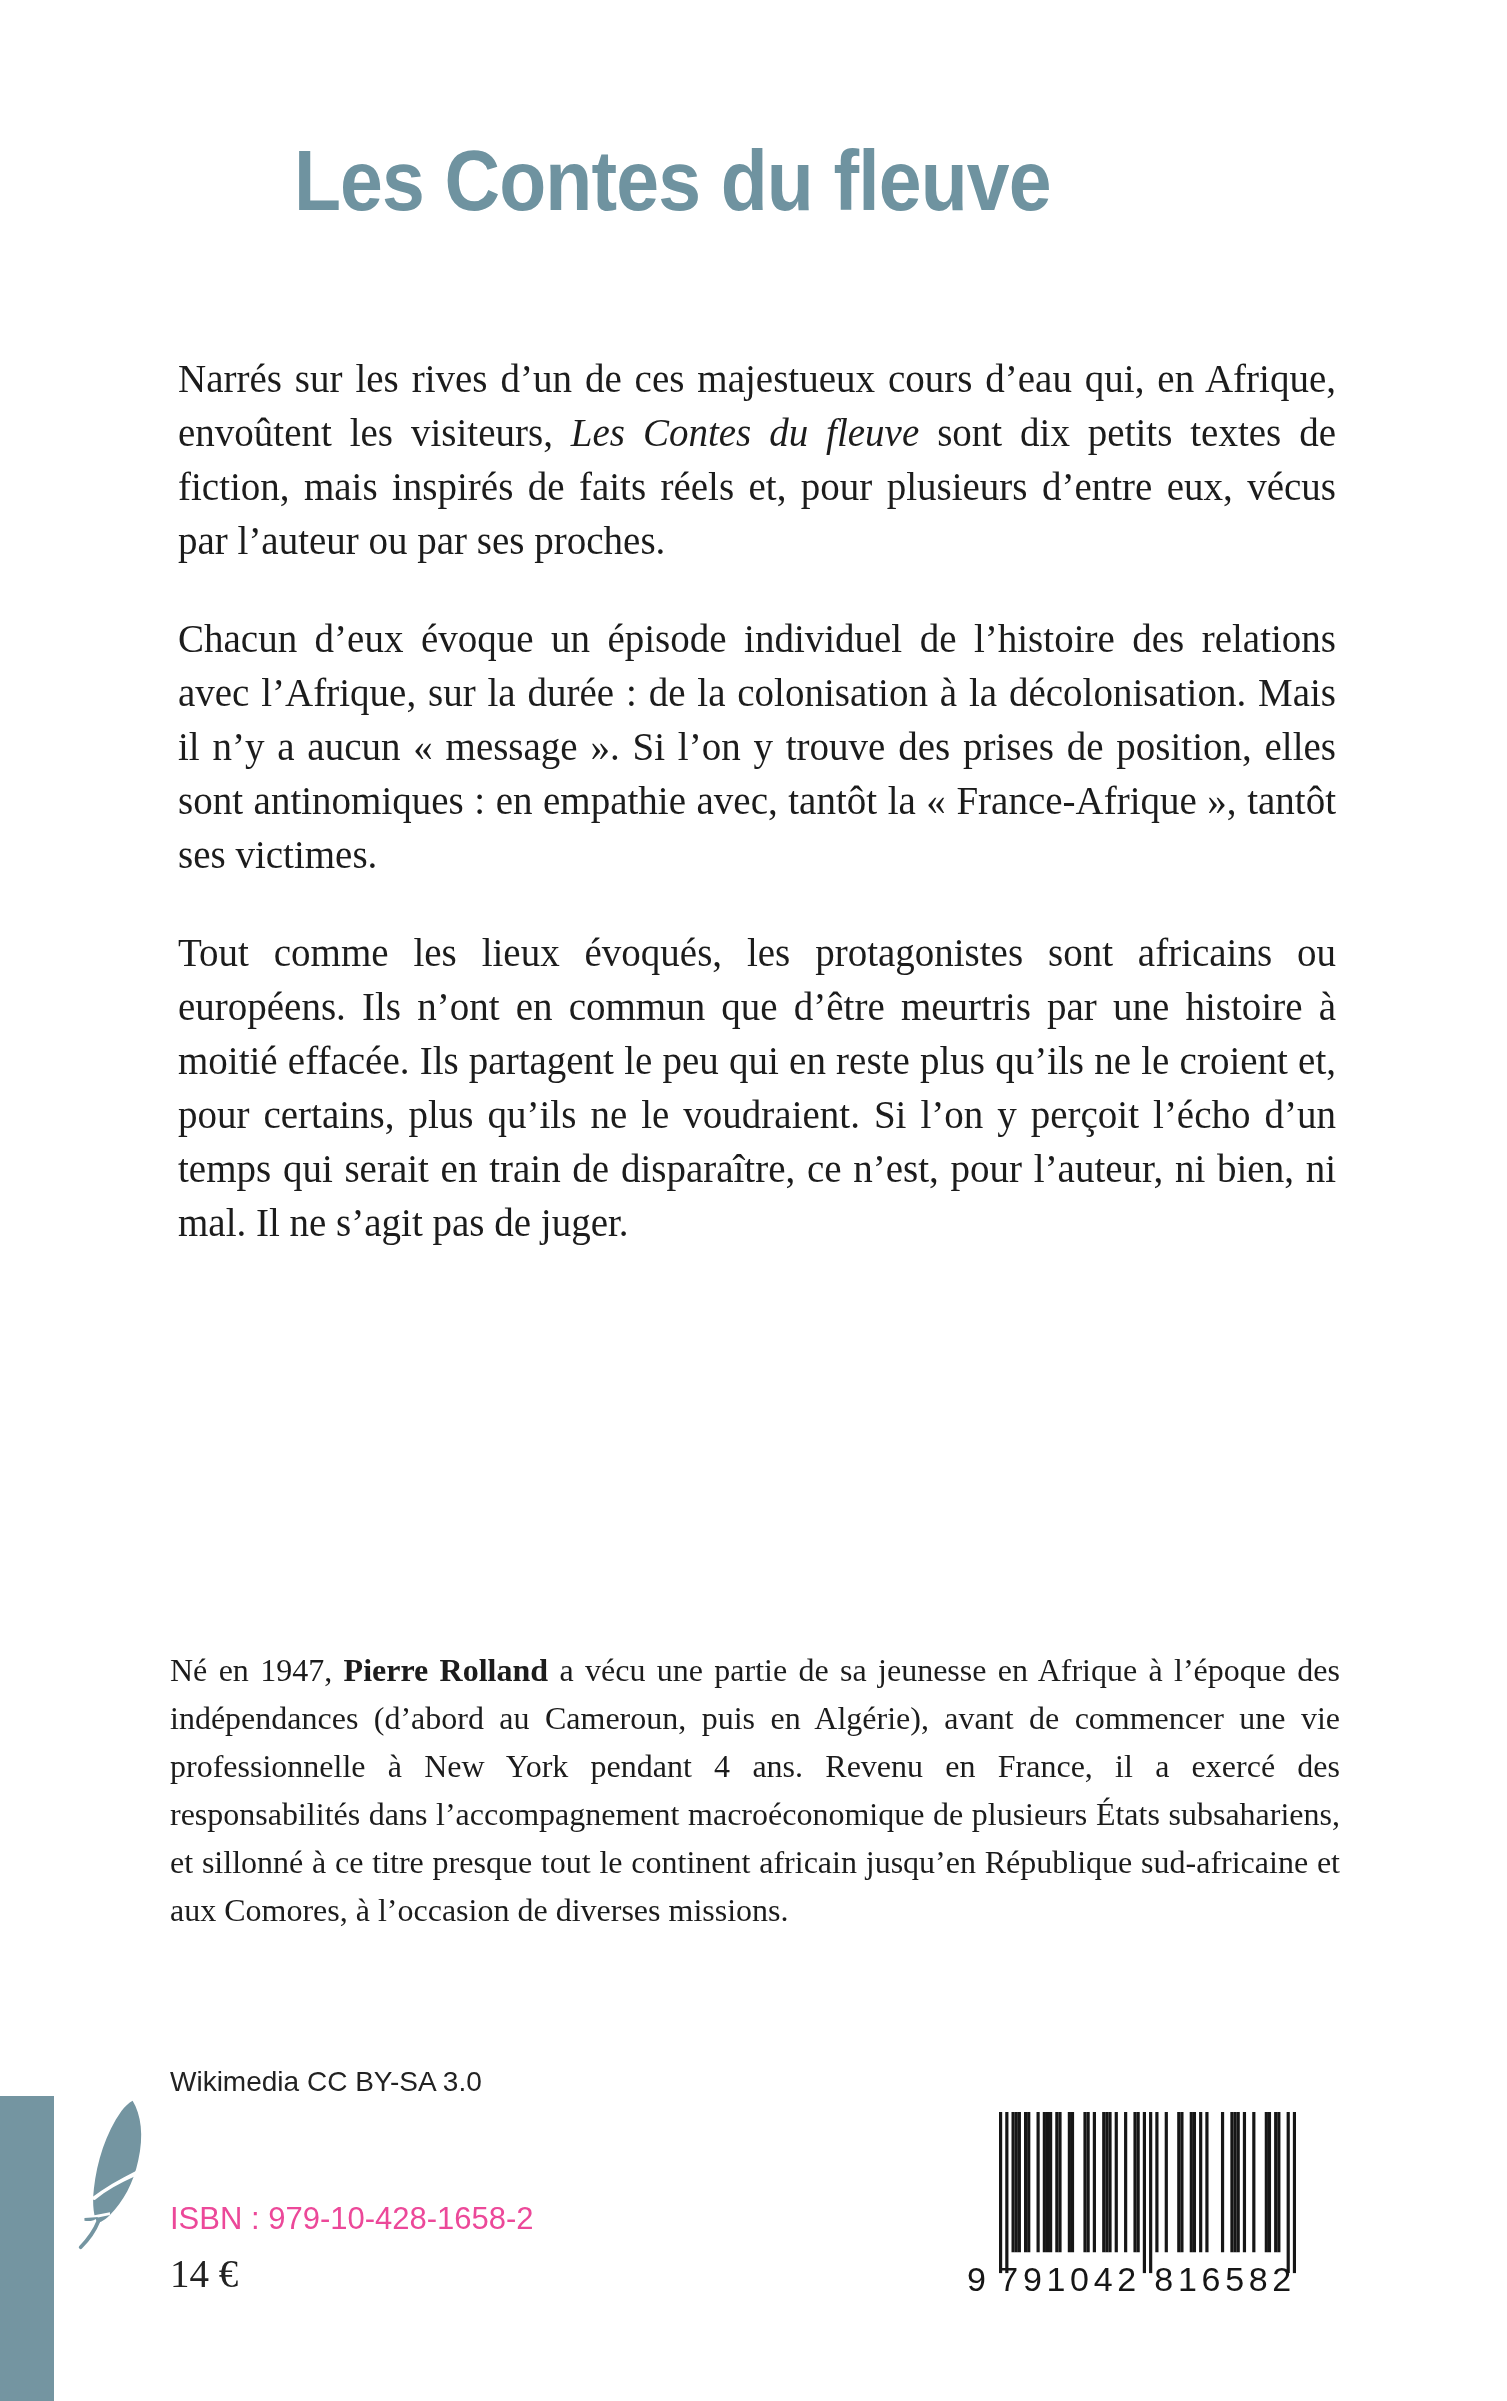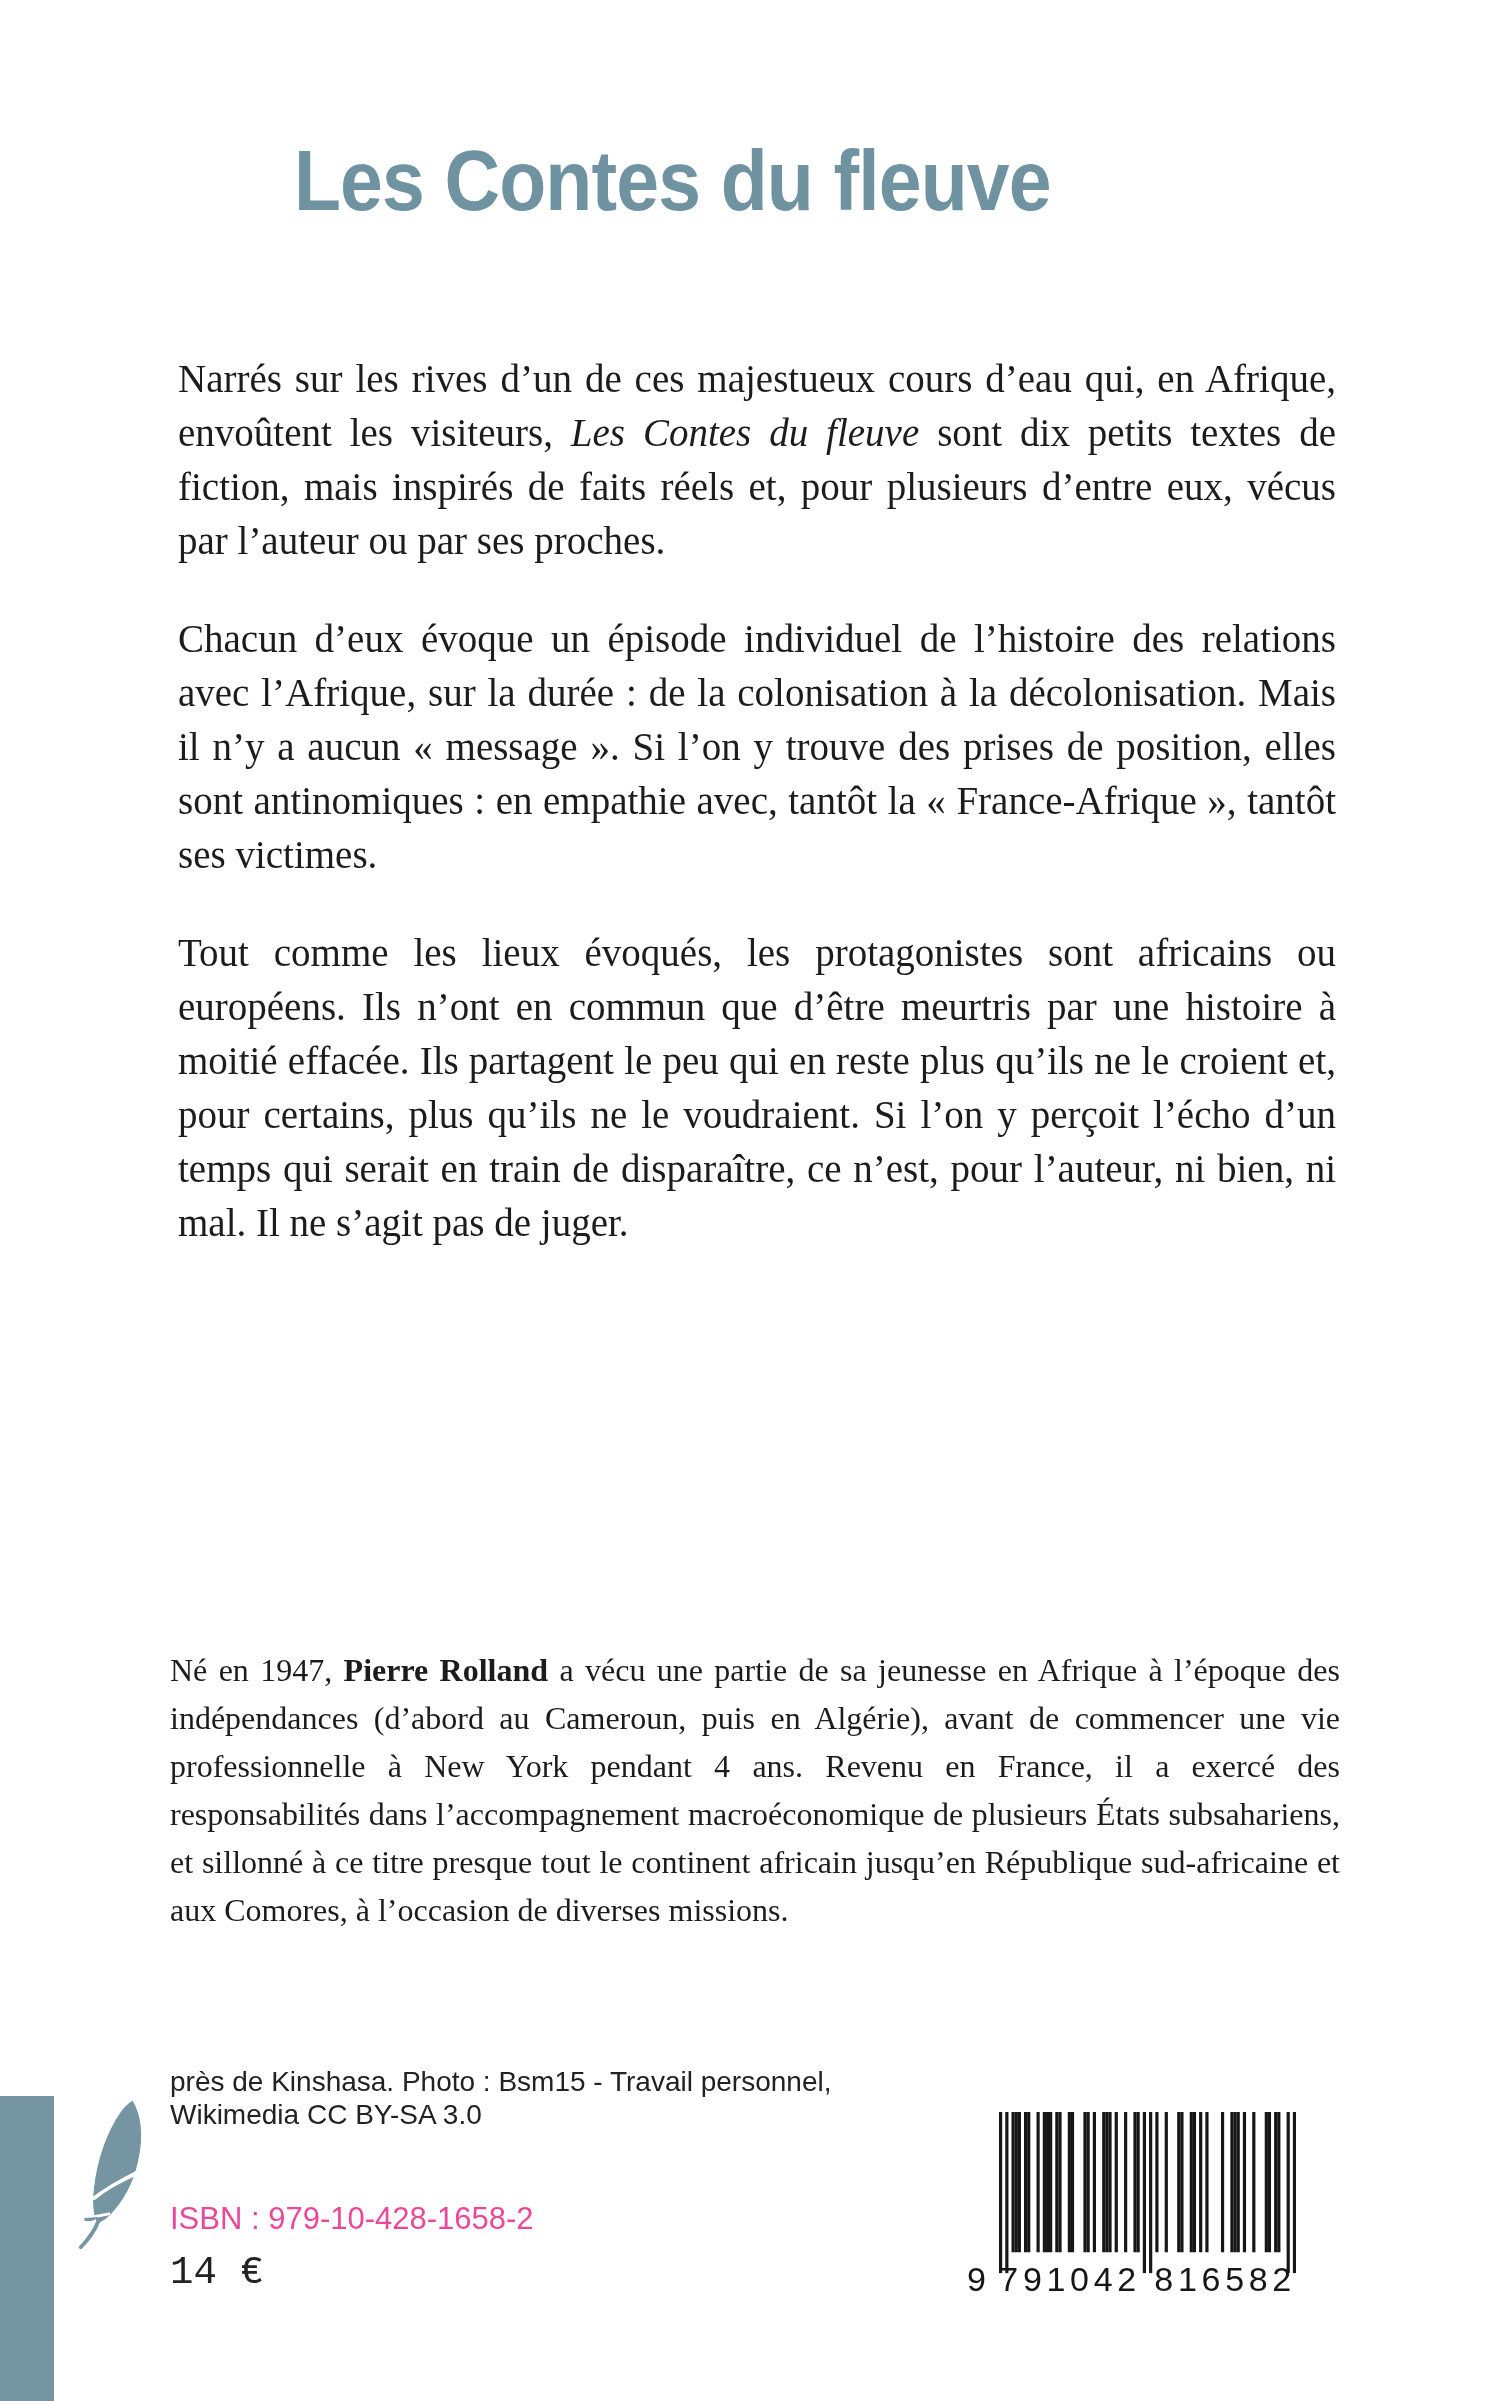--- a/index.html
+++ b/index.html
@@ -58,21 +58,21 @@
     font-size:28px;line-height:33px;
     color:#222222;
   }
   .isbn{
     position:absolute;left:170px;top:2201px;
     font-family:"Liberation Sans",sans-serif;
     font-size:31px;color:#ec4899;
   }
   .price{
     position:absolute;left:170px;top:2251px;
-    font-family:Liberation Mono, monospace;
+    font-family:Liberation Serif, serif;
     font-size:39px;color:#222222;
   }
   
   .barcode{position:absolute;left:967px;top:2112px;width:329px;height:187px;}
   .barcode .bars{position:absolute;left:32px;top:0;width:297px;height:163px;}
   .bc-digits{
     position:absolute;left:0;bottom:0;width:100%;
     display:flex;justify-content:space-between;
     font-family:"Liberation Sans",sans-serif;
     font-size:34px;color:var(--bars);
@@ -113,21 +113,20 @@
         C 69 79, 68 81, 66 83
         C 50 90, 36 98, 24 108
         C 22 108, 20 107, 20 106 Z"></path>
       <path fill="none" stroke="var(--accent)" stroke-width="4" stroke-linecap="round" d="M28 130 C 24 140, 17 150, 9 158"></path>
       <path fill="#ffffff" d="M14 126 L 40 121 L 40 124 L 16 129 Z"></path>
       <path fill="var(--accent)" d="M13 127 C 18 127, 24 126, 28 126 C 24 130, 18 131, 13 130 Z"></path>
     </svg>
   </div>
 
   <div class="credit">
-    <div>près de Kinshasa. Photo : Bsm15 - Travail personnel,</div>
     <div>Wikimedia CC BY-SA 3.0</div>
   </div>
 
   <div class="isbn">ISBN : 979-10-428-1658-2</div>
   <div class="price">14 €</div>
 
   <div class="barcode">
     <svg class="bars" viewBox="0 0 314 172" preserveAspectRatio="none" xmlns="http://www.w3.org/2000/svg">
         <rect x="0.00" y="0" width="3.37" height="170" fill="#161616"></rect>
         <rect x="6.61" y="0" width="3.37" height="170" fill="#161616"></rect>

